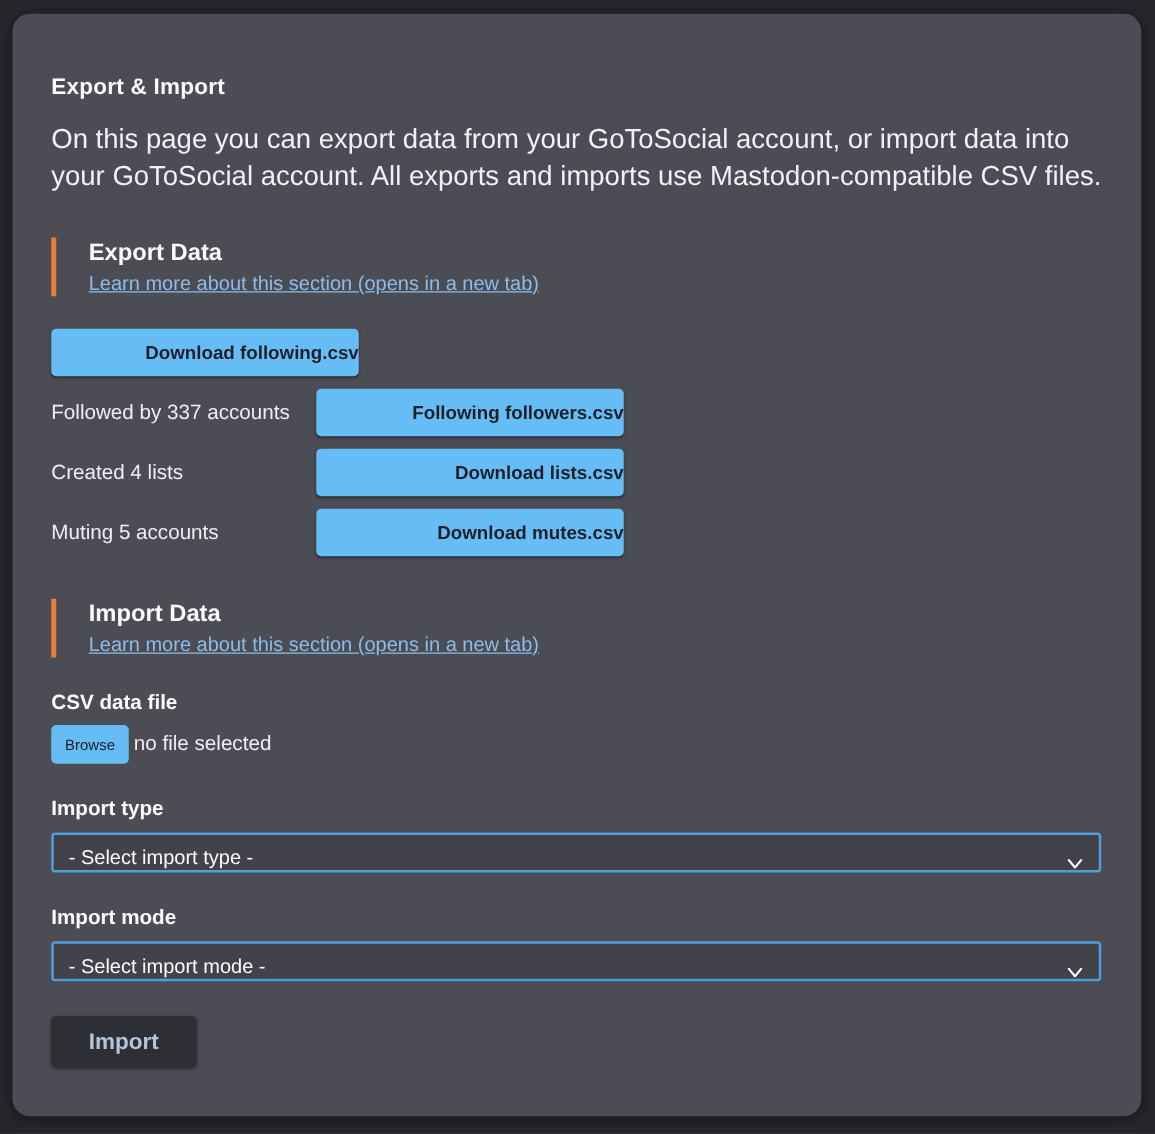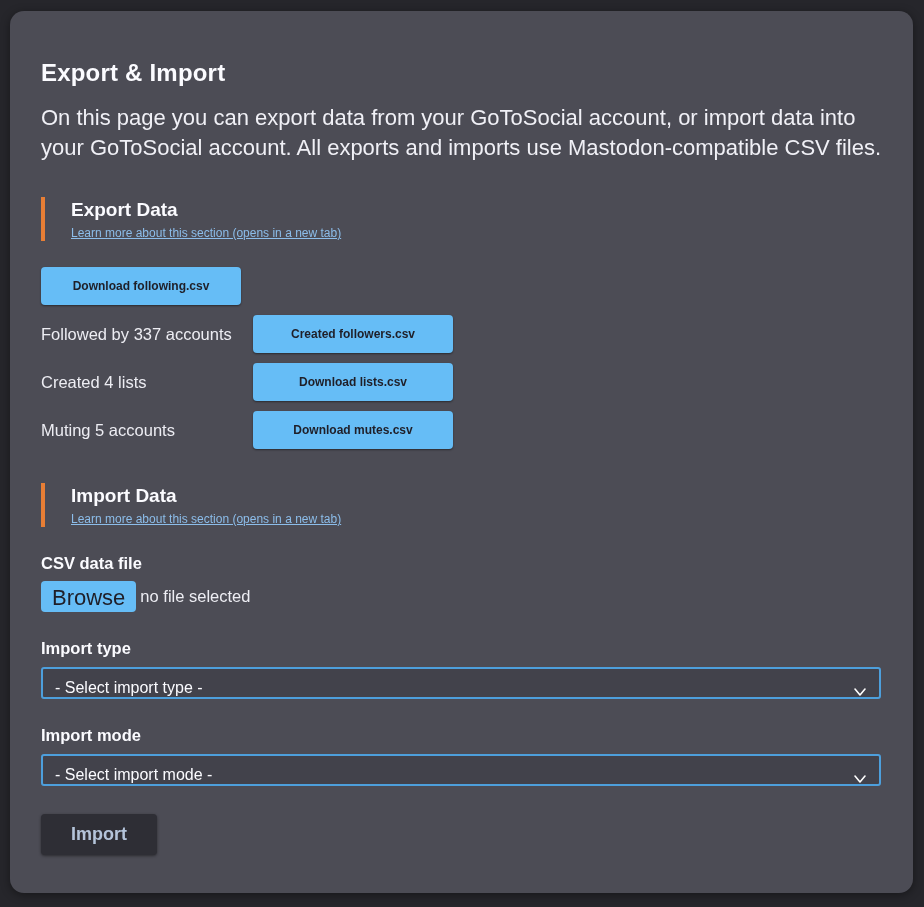--- a/index.html
+++ b/index.html
@@ -13,21 +13,21 @@
   .card {
     position: absolute;
     left: 10px; top: 11px;
     width: 903px; height: 882px;
     background: #4c4c55;
     border-radius: 14px;
     box-shadow: 0 2px 10px rgba(0,0,0,.4);
     padding: 48px 31px 28px 31px;
   }
   h1.page-title {
-    font-size: 24px;
+    font-size: 18px;
     font-weight: bold;
     color: #fbfbff;
     letter-spacing: .2px;
   }
   p.page-desc {
     margin-top: 16px;
     font-size: 22px;
     line-height: 30px;
     color: #f0f0f6;
     max-width: 850px;
@@ -39,68 +39,69 @@
   }
   .section-head h2 {
     font-size: 19px;
     font-weight: bold;
     color: #fbfbff;
     line-height: 26px;
   }
   .section-head a.learn-link {
     display: inline-block;
     margin-top: 3px;
-    font-size: 12px;
+    font-size: 16px;
     color: #8cbdea;
     text-decoration: underline;
     cursor: pointer;
   }
   .export-rows { margin-top: 26px; }
   .export-row {
     display: flex;
     align-items: center;
     margin-bottom: 10px;
     height: 38px;
   }
   .export-row .row-label {
     width: 212px;
     font-size: 16.5px;
     color: #ededf3;
   }
   .dl-btn {
-    width: 200px;
+    width: 246px;
     height: 38px;
     background: #66bdf6;
     color: #1f1f28;
     font-family: inherit;
-    font-size: 12px;
+    font-size: 15px;
     font-weight: bold;
     border: none;
     border-radius: 4px;
     box-shadow: 0 1px 2px rgba(0,0,0,.45);
     cursor: pointer;
+    text-align: right;
   }
   .import-area { margin-top: 2px; }
   .field-label {
     display: block;
     margin-top: 27px;
     font-size: 16.5px;
     font-weight: bold;
     color: #fbfbff;
   }
   .file-row {
     margin-top: 8px;
     display: flex;
     align-items: center;
   }
   .browse-btn {
     background: #66bdf6;
     color: #1f1f28;
     font-family: inherit;
-    font-size: 22px;
+    font-size: 12px;
     border: none;
     border-radius: 4px;
     padding: 4px 11px;
     height: 31px;
     cursor: pointer;
   }
   .file-status {
     margin-left: 4px;
     font-size: 16.5px;
     color: #ededf3;
@@ -148,21 +149,21 @@
     <h2>Export Data</h2>
     <a class="learn-link" href="#">Learn more about this section (opens in a new tab)</a>
   </div>
 
   <div class="export-rows">
     <div class="export-row">
       <button class="dl-btn">Download following.csv</button>
     </div>
     <div class="export-row">
       <span class="row-label">Followed by 337 accounts</span>
-      <button class="dl-btn">Created followers.csv</button>
+      <button class="dl-btn">Following followers.csv</button>
     </div>
     <div class="export-row">
       <span class="row-label">Created 4 lists</span>
       <button class="dl-btn">Download lists.csv</button>
     </div>
     <div class="export-row">
       <span class="row-label">Muting 5 accounts</span>
       <button class="dl-btn">Download mutes.csv</button>
     </div>
   </div>

